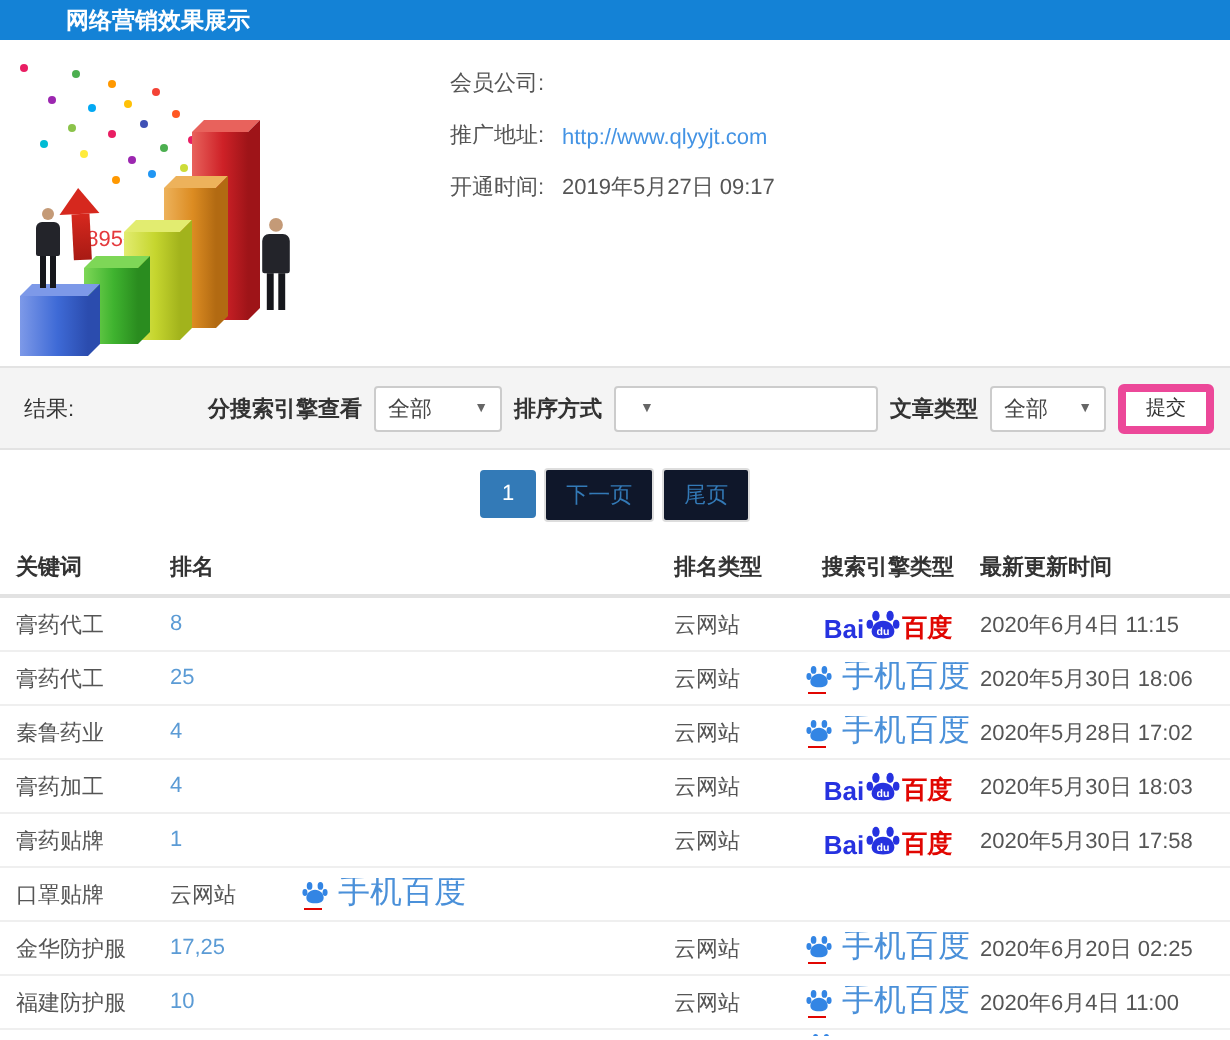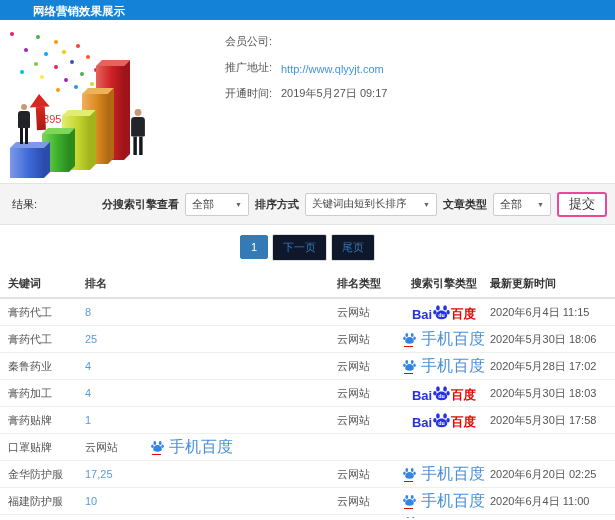--- a/index.html
+++ b/index.html
@@ -55,22 +55,22 @@
   .results-label { color:#333; }
   .filter-controls { margin-left:auto; display:flex; align-items:center; gap:6px; }
   .filter-label { font-weight:bold; color:#333; white-space:nowrap; }
   .select { background:#fff; border:1px solid #ccc; border-radius:2px; height:23px;
             display:flex; align-items:center; justify-content:space-between;
             padding:0 6px; color:#444; cursor:pointer; white-space:nowrap; }
   .select .caret { font-size:7px; color:#666; margin-left:6px; }
   .sel-engine { width:64px; }
   .sel-sort { width:132px; font-size:10.5px; }
   .sel-article { width:58px; }
-  .submit-btn { height:25px; padding:0 10px; background:#fff; border:2px solid #ec4899;
-                border-radius:3px; color:#333; font-size:13px; cursor:pointer; }
+  .submit-btn { height:25px; padding:0 10px; background:#fff; border:4px solid #ec4899;
+                border-radius:3px; color:#333; font-size:10px; cursor:pointer; }
 
   
   .pagination { height:44px; display:flex; align-items:center; justify-content:center; gap:4px; }
   .page-btn { border:1px solid #ddd; background:#0f172a; color:#337ab7; padding:5px 10px;
               border-radius:2px; cursor:pointer; }
   .page-btn.active { background:#337ab7; border-color:#337ab7; color:#fff; }
 
   
   .thead { display:flex; align-items:center; height:30px; font-weight:bold; color:#333;
            border-bottom:2px solid #e2e2e2; }
@@ -156,21 +156,20 @@
   <div class="filter-panel">
     <span class="results-label">结果:</span>
     <div class="filter-controls">
       <span class="filter-label">分搜索引擎查看</span>
       <div class="select sel-engine">
         <span>全部</span>
         <span class="caret">▼</span>
       </div>
       <span class="filter-label">排序方式</span>
       <div class="select sel-sort">
-        <span>关键词由短到长排序</span>
         <span class="caret">▼</span>
       </div>
       <span class="filter-label">文章类型</span>
       <div class="select sel-article">
         <span>全部</span>
         <span class="caret">▼</span>
       </div>
       <button class="submit-btn">提交</button>
     </div>
   </div>

